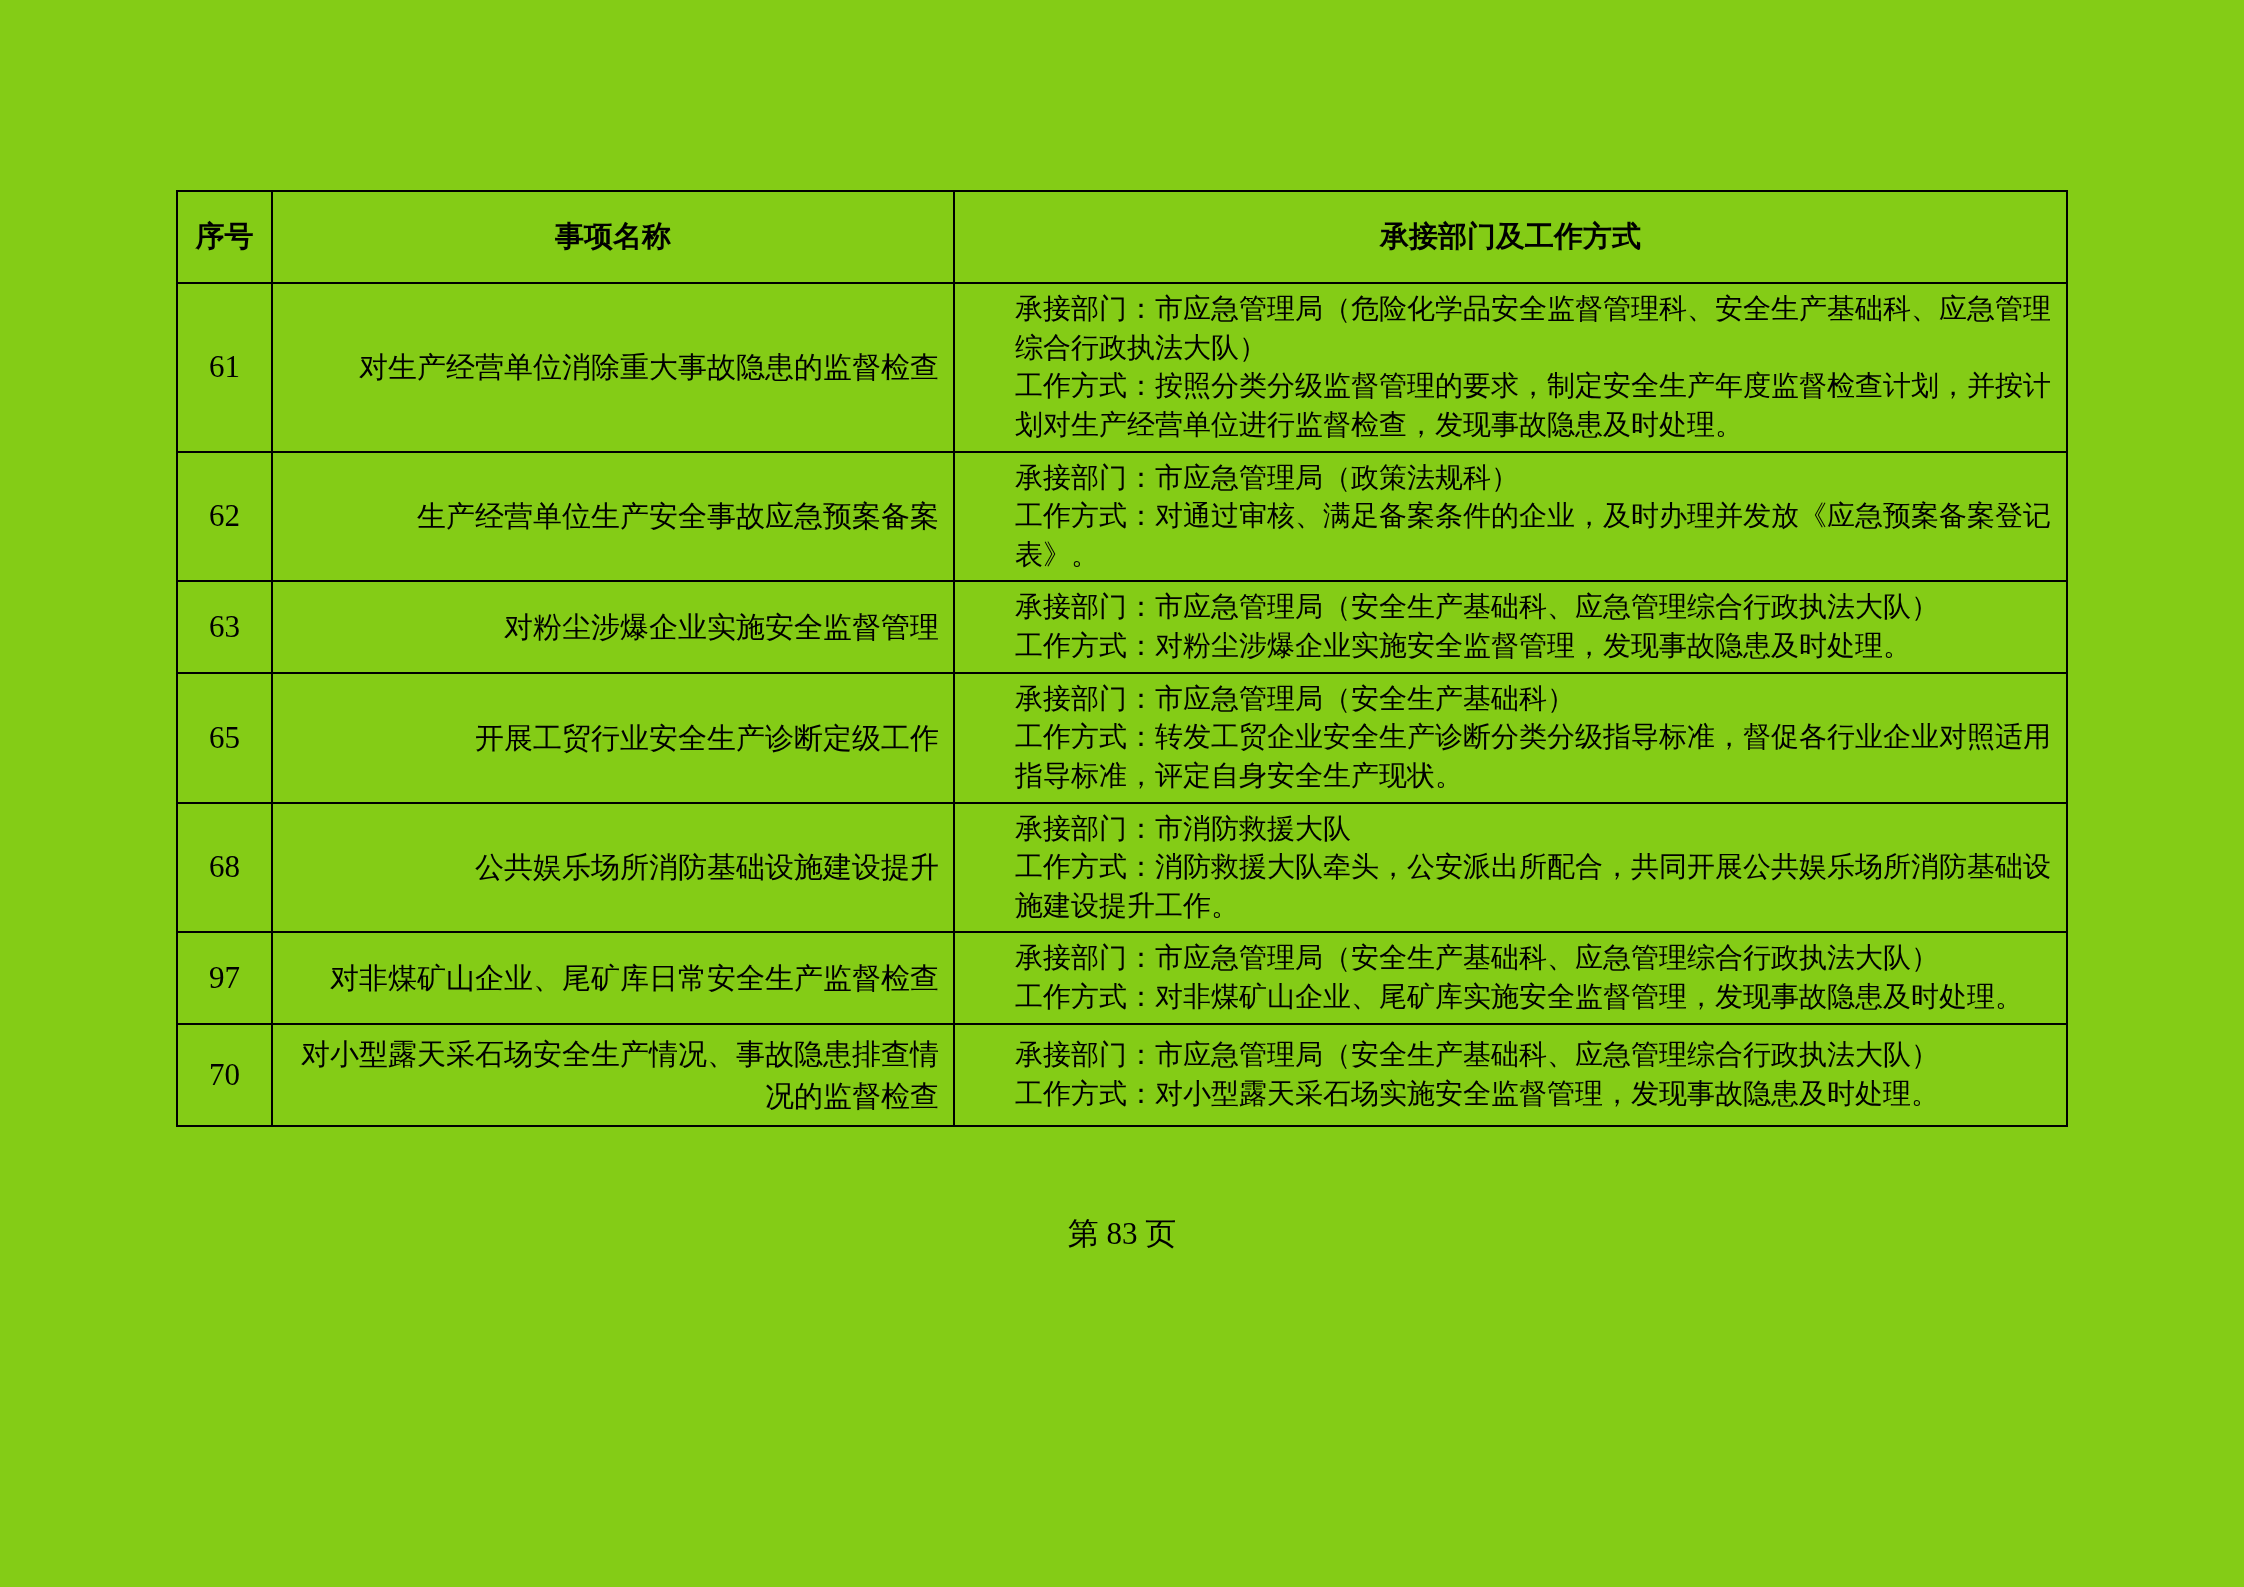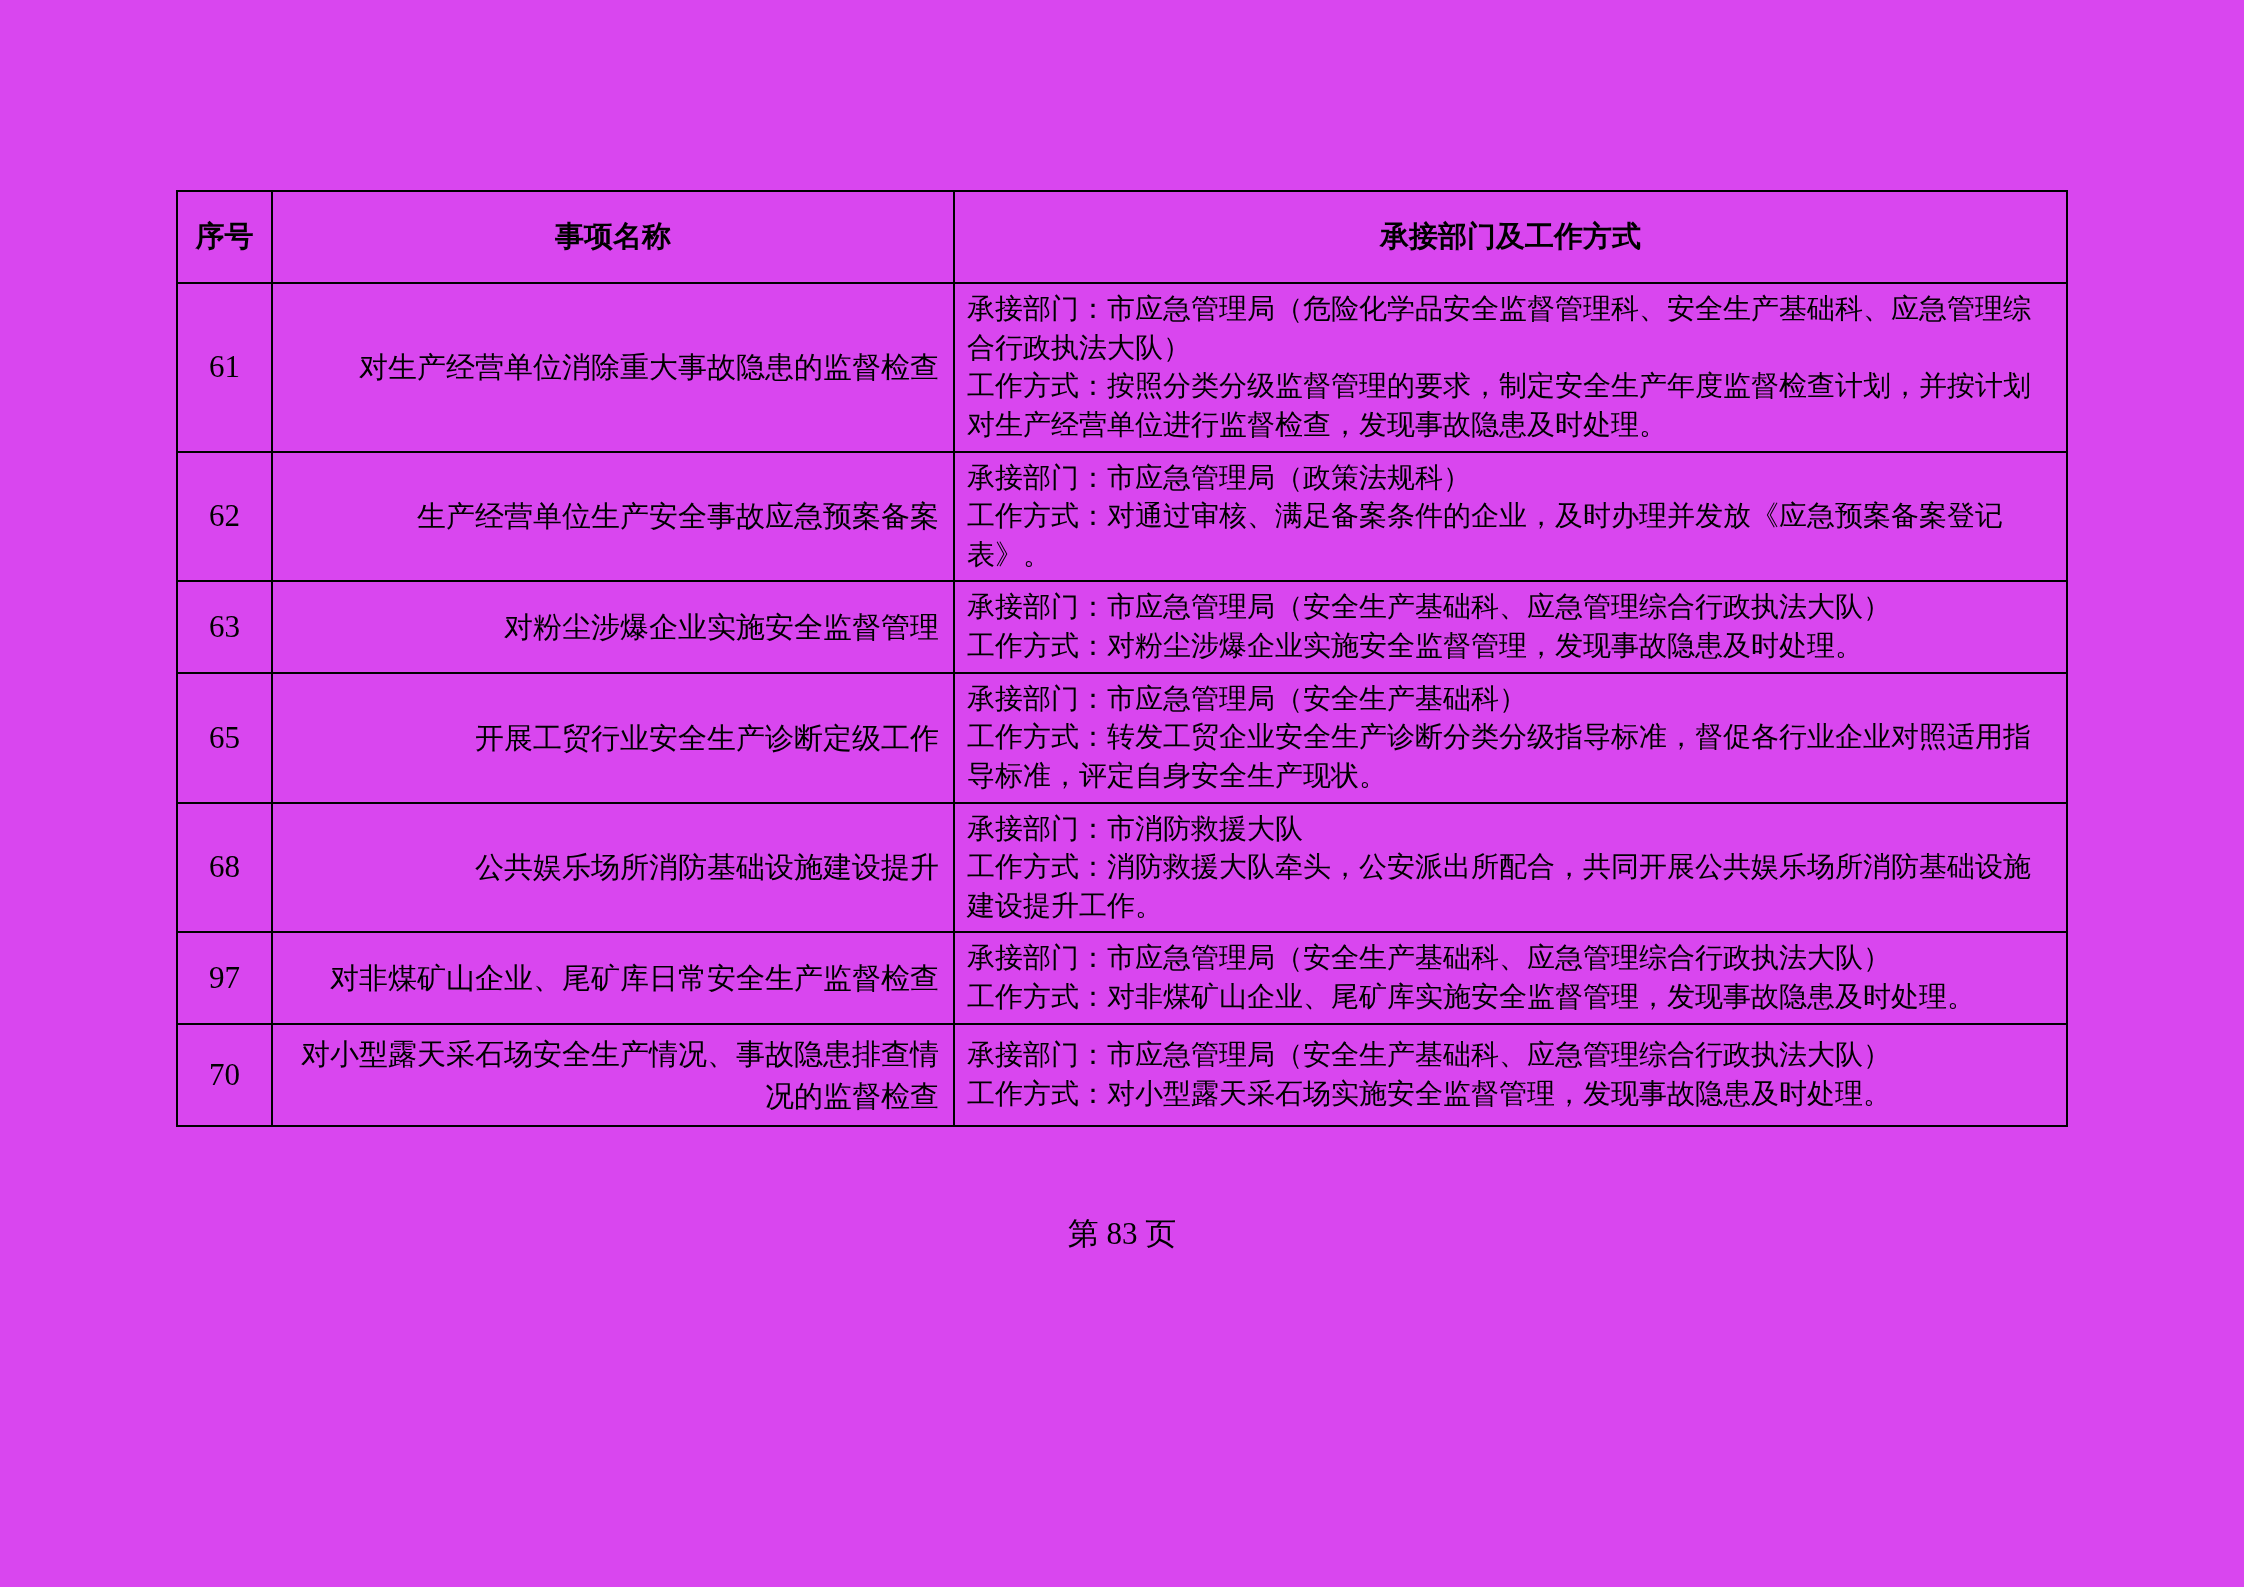--- a/index.html
+++ b/index.html
@@ -5,21 +5,21 @@
   html, body {
     margin: 0;
     padding: 0;
     background: #ffffff;
     color: #000000;
   }
   .page {
     position: relative;
     width: 2244px;
     height: 1587px;
-    background: #d946ef;
+    background: #84cc16;
     font-family: "Liberation Serif", "DejaVu Serif", serif;
     overflow: hidden;
   }
   table.matters {
     border-collapse: collapse;
     table-layout: fixed;
     width: 1890px;
     margin: 190px 0 0 176px;
   }
   table.matters th,
@@ -52,21 +52,21 @@
     padding: 8px 14px;
     line-height: 1.45;
     text-align: right;
   }
   td.cell-dm {
     vertical-align: middle;
     font-size: 28px;
     padding: 6px 14px 6px 12px;
     line-height: 1.38;
   }
-  td.cell-dm .line { display: block; }
+  td.cell-dm .line { display: block; margin-left: 48px; }
   .footer {
     margin-top: 86px;
     text-align: center;
     font-size: 31px;
     font-family: "Liberation Serif", "DejaVu Serif", serif;
   }
 </style>
 </head>
 <body>
 

